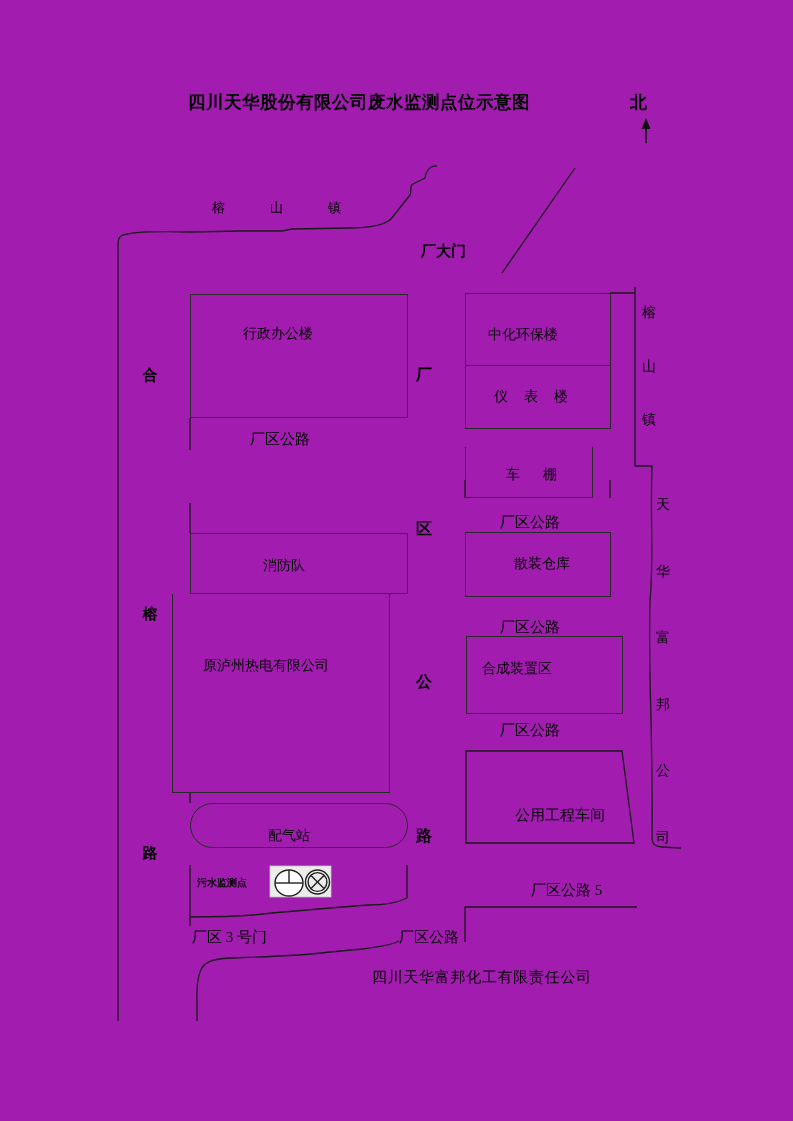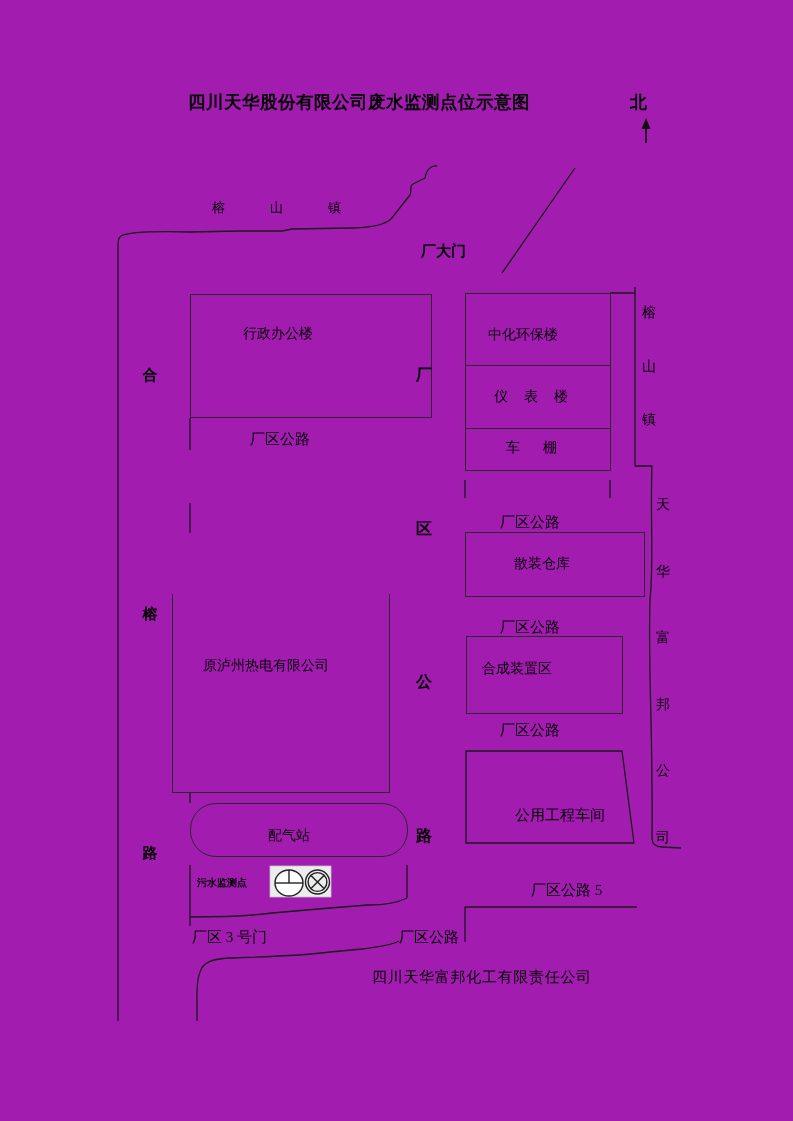--- a/index.html
+++ b/index.html
@@ -68,44 +68,47 @@
       </g>
     </g>
   </svg>
 
   <div class="abs bold title" style="left:188px;top:92px;">四川天华股份有限公司废水监测点位示意图</div>
   <div class="abs bold" style="left:630px;top:93px;font-size:17px;">北</div>
 
   <div class="abs serif" style="left:212px;top:201px;font-size:13px;letter-spacing:45px;">榕山镇</div>
   <div class="abs bold" style="left:421px;top:242px;font-size:15px;">厂大门</div>
 
-  <div class="box" style="left:190px;top:294px;width:242px;height:124px;">
+  <div class="box" style="left:190px;top:294px;width:218px;height:124px;">
     <span class="lbl serif" style="left:52px;top:31px;">行政办公楼</span>
   </div>
   <div class="abs serif" style="left:250px;top:431px;">厂区公路</div>
+  <div class="box" style="left:190px;top:533px;width:218px;height:61px;">
+    <span class="lbl serif" style="left:72px;top:24px;">消防队</span>
+  </div>
   <div class="box noTop" style="left:172px;top:594px;width:218px;height:199px;">
     <span class="lbl serif" style="left:30px;top:64px;">原泸州热电有限公司</span>
   </div>
-  <div class="box" style="left:190px;top:803px;width:218px;height:54px;border-radius:26px;">
+  <div class="box" style="left:190px;top:803px;width:218px;height:45px;border-radius:26px;">
     <span class="lbl serif" style="left:77px;top:24px;">配气站</span>
   </div>
 
   <div class="abs bold" style="left:197px;top:877px;font-size:10px;">污水监测点</div>
 
   <div class="box" style="left:465px;top:293px;width:146px;height:73px;">
     <span class="lbl serif" style="left:22px;top:33px;">中化环保楼</span>
   </div>
   <div class="box noTop" style="left:465px;top:366px;width:146px;height:63px;">
     <span class="lbl serif" style="left:28px;top:23px;letter-spacing:16px;">仪表楼</span>
   </div>
-  <div class="box noTop" style="left:465px;top:420px;width:146px;height:51px;">
+  <div class="box noTop" style="left:465px;top:447px;width:128px;height:51px;">
     <span class="lbl serif" style="left:40px;top:20px;letter-spacing:23px;">车棚</span>
   </div>
   <div class="abs serif" style="left:500px;top:514px;">厂区公路</div>
-  <div class="box" style="left:465px;top:532px;width:180px;height:65px;">
+  <div class="box" style="left:465px;top:532px;width:146px;height:65px;">
     <span class="lbl serif" style="left:48px;top:23px;">散装仓库</span>
   </div>
   <div class="abs serif" style="left:500px;top:619px;">厂区公路</div>
   <div class="box" style="left:466px;top:636px;width:157px;height:78px;">
     <span class="lbl serif" style="left:15px;top:24px;">合成装置区</span>
   </div>
   <div class="abs serif" style="left:500px;top:722px;">厂区公路</div>
   <div class="abs serif" style="left:515px;top:807px;">公用工程车间</div>
 
   <div class="abs serif" style="left:531px;top:882px;">厂区公路 5</div>

